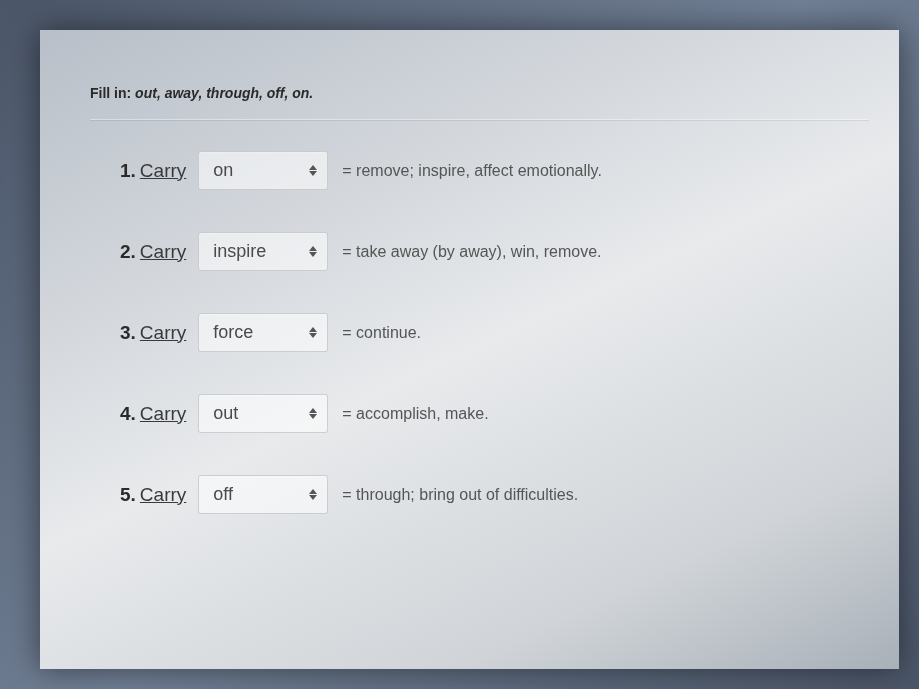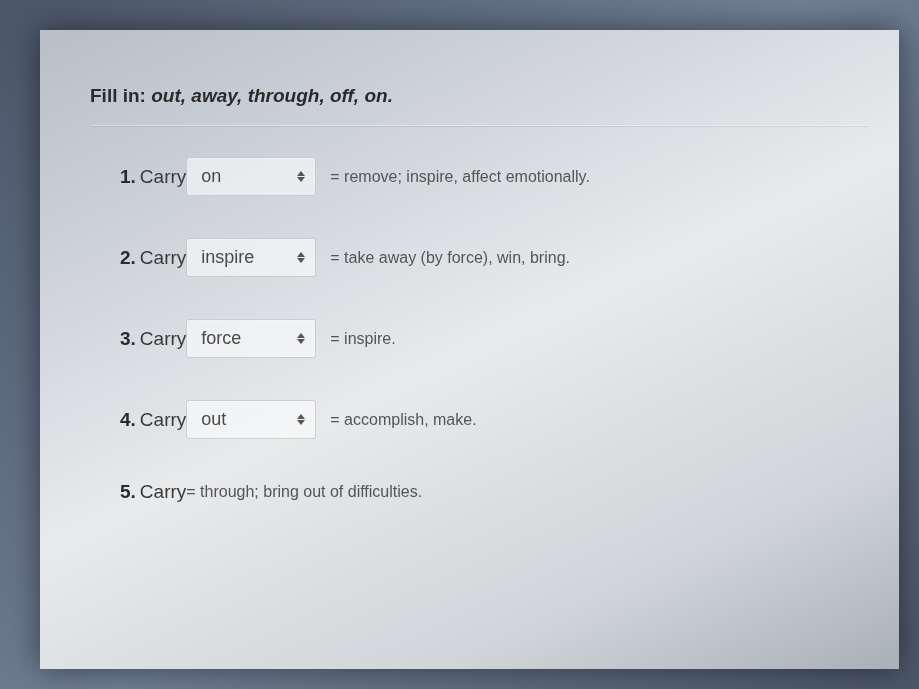--- a/index.html
+++ b/index.html
@@ -33,21 +33,21 @@
     }
     .page {
       background: linear-gradient(155deg, #b8bfc8 0%, #d4d8dd 30%, #e8eaec 50%, #d0d4d8 80%, #a8b0b8 100%);
       width: 100%;
       height: 100%;
       padding: 55px 30px 30px 50px;
       box-shadow: 0 0 30px rgba(0,0,0,0.5);
       position: relative;
     }
     .instruction {
-      font-size: 19px;
+      font-size: 14px;
       color: #2a2a2a;
       margin-bottom: 18px;
       font-weight: 600;
     }
     .instruction .prefix {
       font-weight: 700;
     }
     .instruction .options {
       font-style: italic;
       font-weight: 700;
@@ -68,20 +68,22 @@
       font-size: 19px;
       color: #3a3a3a;
     }
     .q-number {
       font-weight: 700;
       color: #2a2a2a;
       margin-right: 4px;
     }
     .q-stem {
       color: #3a3a3a;
+      margin-right: 12px;
+      text-decoration: underline;
     }
     .dropdown {
       display: inline-flex;
       align-items: center;
       justify-content: space-between;
       background: rgba(255,255,255,0.55);
       border: 1px solid rgba(180,180,180,0.6);
       border-radius: 3px;
       padding: 8px 10px 8px 14px;
       min-width: 130px;
@@ -142,43 +144,47 @@
       <span class="definition">= remove; inspire, affect emotionally.</span>
     </div>
 
     <div class="question">
       <span class="q-number">2.</span>
       <span class="q-stem">Carry</span>
       <div class="dropdown">
         <span class="dropdown-value">inspire</span>
         <span class="sort-icon"></span>
       </div>
-      <span class="definition">= take away (by force), win, bring.</span>
+      <span class="definition">= take away (by away), win, remove.</span>
     </div>
 
     <div class="question">
       <span class="q-number">3.</span>
       <span class="q-stem">Carry</span>
       <div class="dropdown">
         <span class="dropdown-value">force</span>
         <span class="sort-icon"></span>
       </div>
-      <span class="definition">= inspire.</span>
+      <span class="definition">= continue.</span>
     </div>
 
     <div class="question">
       <span class="q-number">4.</span>
       <span class="q-stem">Carry</span>
       <div class="dropdown">
         <span class="dropdown-value">out</span>
         <span class="sort-icon"></span>
       </div>
       <span class="definition">= accomplish, make.</span>
     </div>
 
     <div class="question">
       <span class="q-number">5.</span>
       <span class="q-stem">Carry</span>
+      <div class="dropdown">
+        <span class="dropdown-value">off</span>
+        <span class="sort-icon"></span>
+      </div>
       <span class="definition">= through; bring out of difficulties.</span>
     </div>
 
   </div>
 </div>
 
 </body></html>

